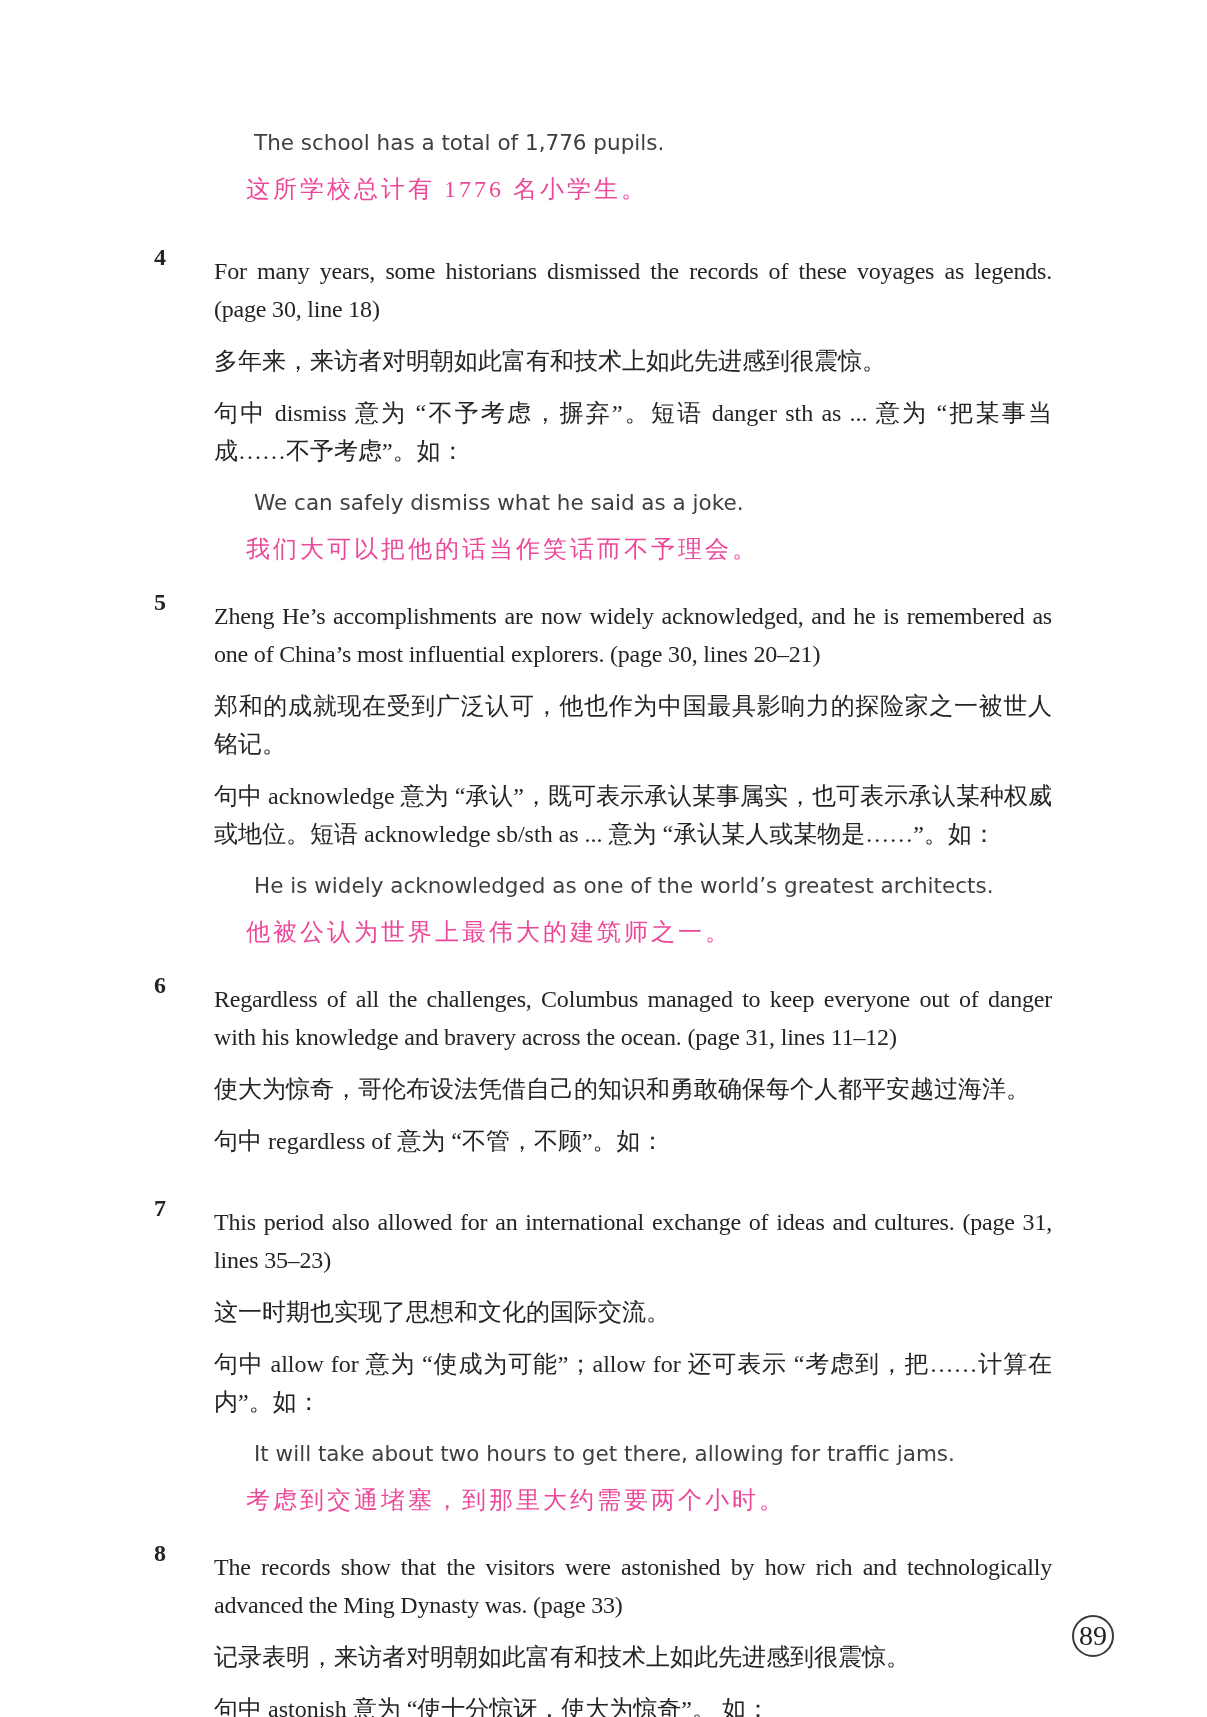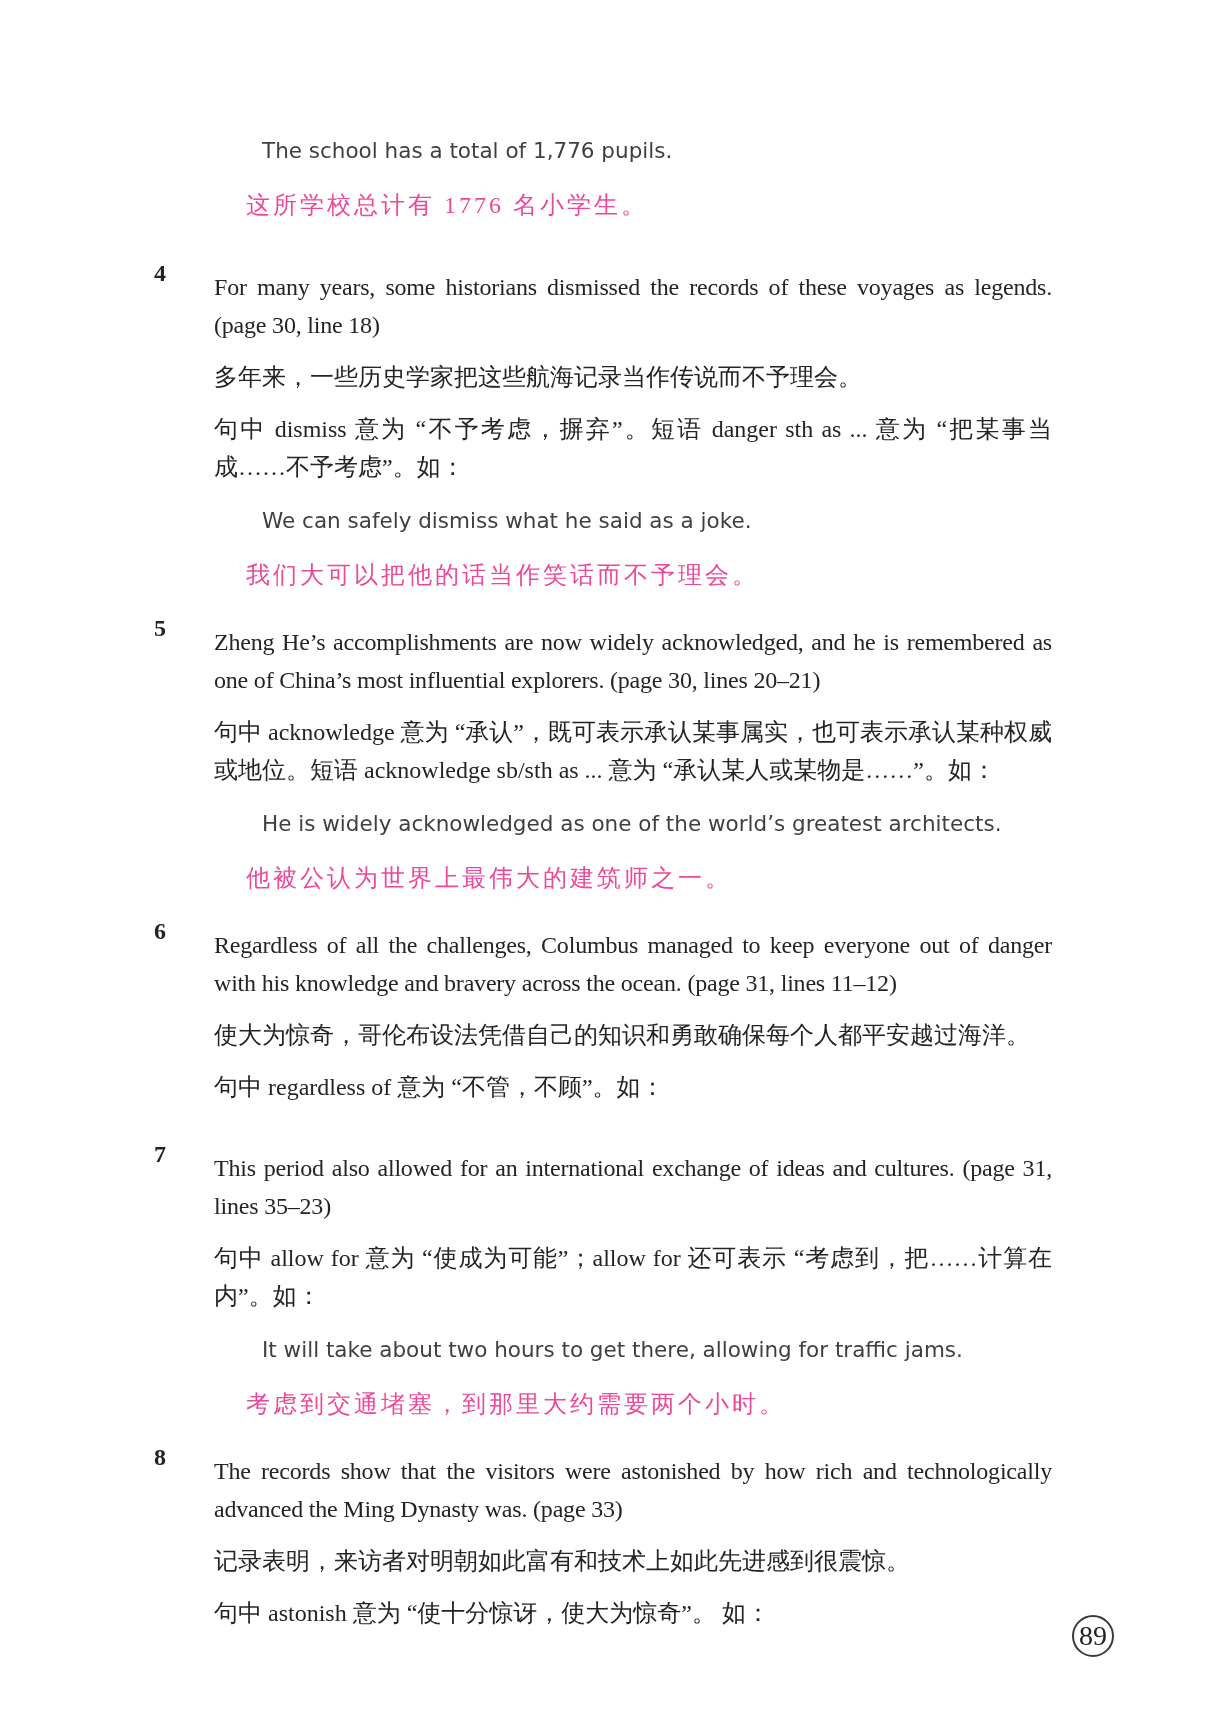--- a/index.html
+++ b/index.html
@@ -26,21 +26,21 @@
   .item-body { width: 866px; }
   .para {
     margin: 14px;
     font-size: 24px; line-height: 38px;
     text-align: justify;
     letter-spacing: -0.2px;
   }
   .zh-para { letter-spacing: 0; }
   .example { margin-left: 46px; }
   .ex-en {
-    margin: 16px;
+    margin: 8px;
     font-family: "DejaVu Sans", "Liberation Sans", sans-serif;
     font-size: 21.5px; line-height: 38px;
     color: #3f3f3f;
     text-align: left;
   }
   .ex-zh {
     margin: 0;
     font-size: 24px; line-height: 38px;
     text-align: left;
     letter-spacing: 3px;
@@ -64,33 +64,34 @@
 
   <div class="top-example">
     <p class="ex-en">The school has a total of 1,776 pupils.</p>
     <p class="ex-zh">这所学校总计有 1776 名小学生。</p>
   </div>
 
   <div class="item">
     <div class="item-num">4</div>
     <div class="item-body">
       <p class="para">For many years, some historians dismissed the records of these voyages as legends. (page 30, line 18)</p>
-      <p class="para zh-para">多年来，一些历史学家把这些航海记录当作传说而不予理会。</p>
+      <p class="para zh-para">多年来，来访者对明朝如此富有和技术上如此先进感到很震惊。</p>
       <p class="para zh-para">句中 dismiss 意为 “不予考虑，摒弃”。短语 danger sth as ... 意为 “把某事当成……不予考虑”。如：</p>
       <div class="example">
         <p class="ex-en">We can safely dismiss what he said as a joke.</p>
         <p class="ex-zh">我们大可以把他的话当作笑话而不予理会。</p>
       </div>
     </div>
   </div>
 
   <div class="item">
     <div class="item-num">5</div>
     <div class="item-body">
       <p class="para">Zheng He’s accomplishments are now widely acknowledged, and he is remembered as one of China’s most influential explorers. (page 30, lines 20–21)</p>
+      <p class="para zh-para">郑和的成就现在受到广泛认可，他也作为中国最具影响力的探险家之一被世人铭记。</p>
       <p class="para zh-para">句中 acknowledge 意为 “承认”，既可表示承认某事属实，也可表示承认某种权威或地位。短语 acknowledge sb/sth as ... 意为 “承认某人或某物是……”。如：</p>
       <div class="example">
         <p class="ex-en">He is widely acknowledged as one of the world’s greatest architects.</p>
         <p class="ex-zh">他被公认为世界上最伟大的建筑师之一。</p>
       </div>
     </div>
   </div>
 
   <div class="item">
     <div class="item-num">6</div>
@@ -98,20 +99,21 @@
       <p class="para">Regardless of all the challenges, Columbus managed to keep everyone out of danger with his knowledge and bravery across the ocean. (page 31, lines 11–12)</p>
       <p class="para zh-para">使大为惊奇，哥伦布设法凭借自己的知识和勇敢确保每个人都平安越过海洋。</p>
       <p class="para zh-para">句中 regardless of 意为 “不管，不顾”。如：</p>
     </div>
   </div>
 
   <div class="item">
     <div class="item-num">7</div>
     <div class="item-body">
       <p class="para">This period also allowed for an international exchange of ideas and cultures. (page 31, lines 35–23)</p>
+      <p class="para zh-para">这一时期也实现了思想和文化的国际交流。</p>
       <p class="para zh-para">句中 allow for 意为 “使成为可能”；allow for 还可表示 “考虑到，把……计算在内”。如：</p>
       <div class="example">
         <p class="ex-en">It will take about two hours to get there, allowing for traffic jams.</p>
         <p class="ex-zh">考虑到交通堵塞，到那里大约需要两个小时。</p>
       </div>
     </div>
   </div>
 
   <div class="item">
     <div class="item-num">8</div>

